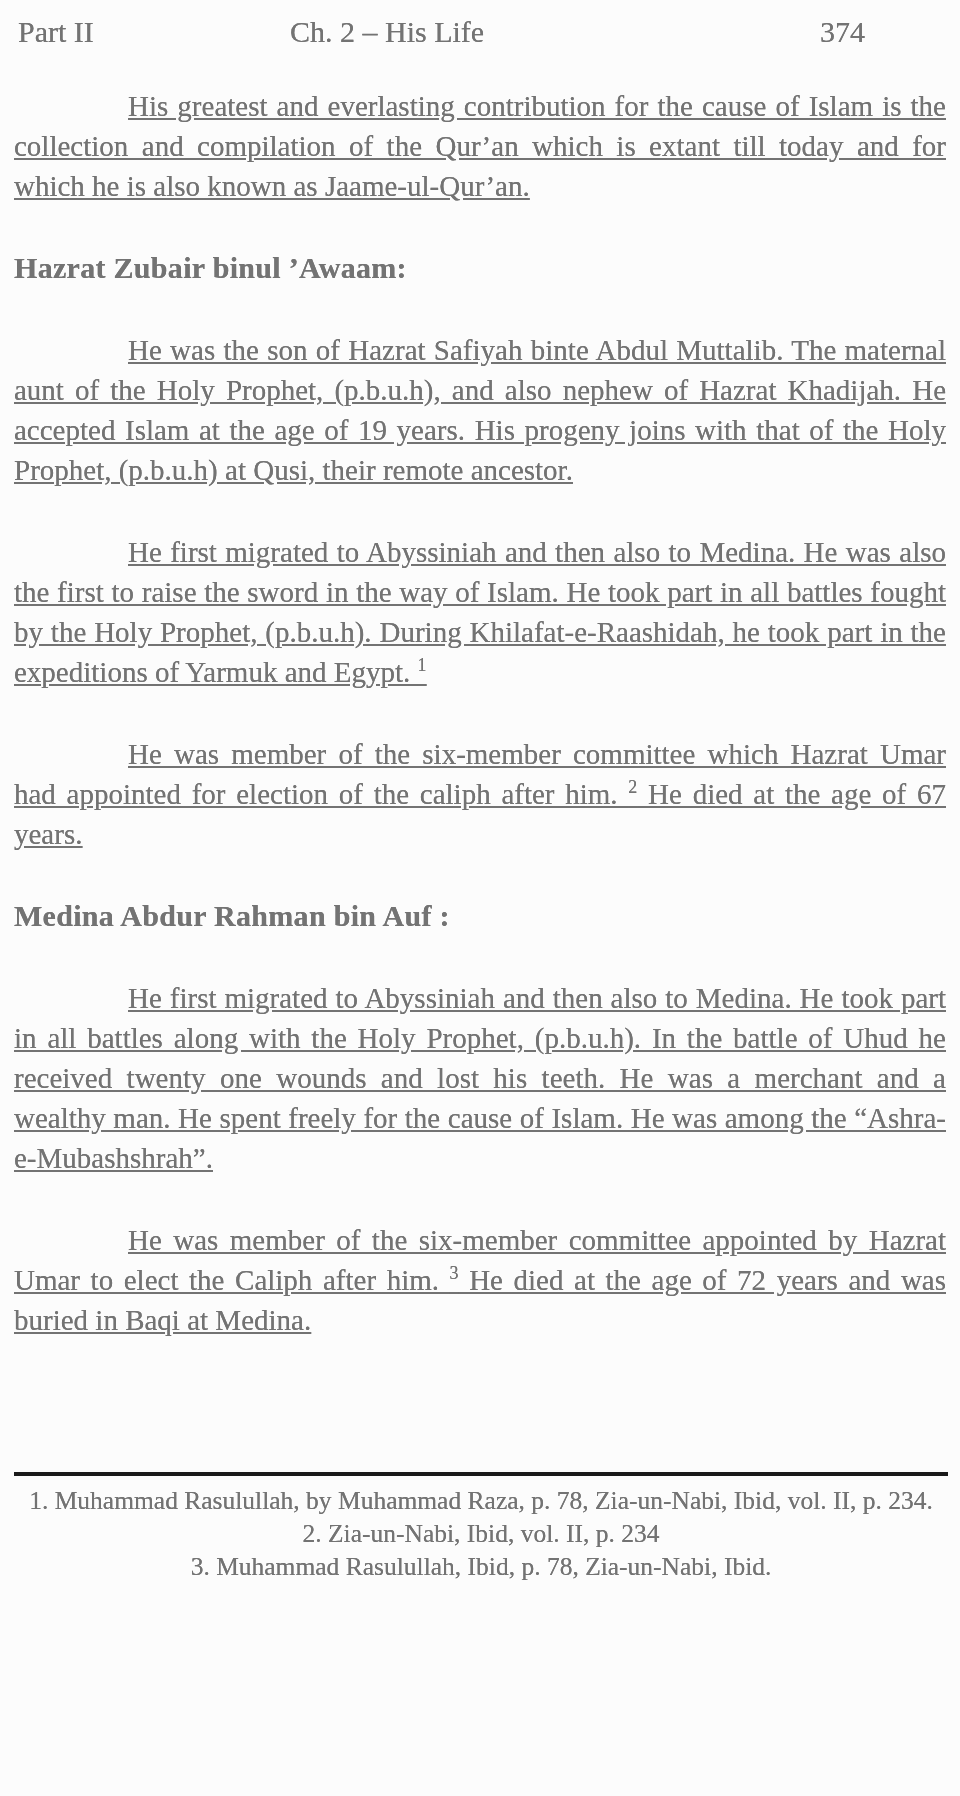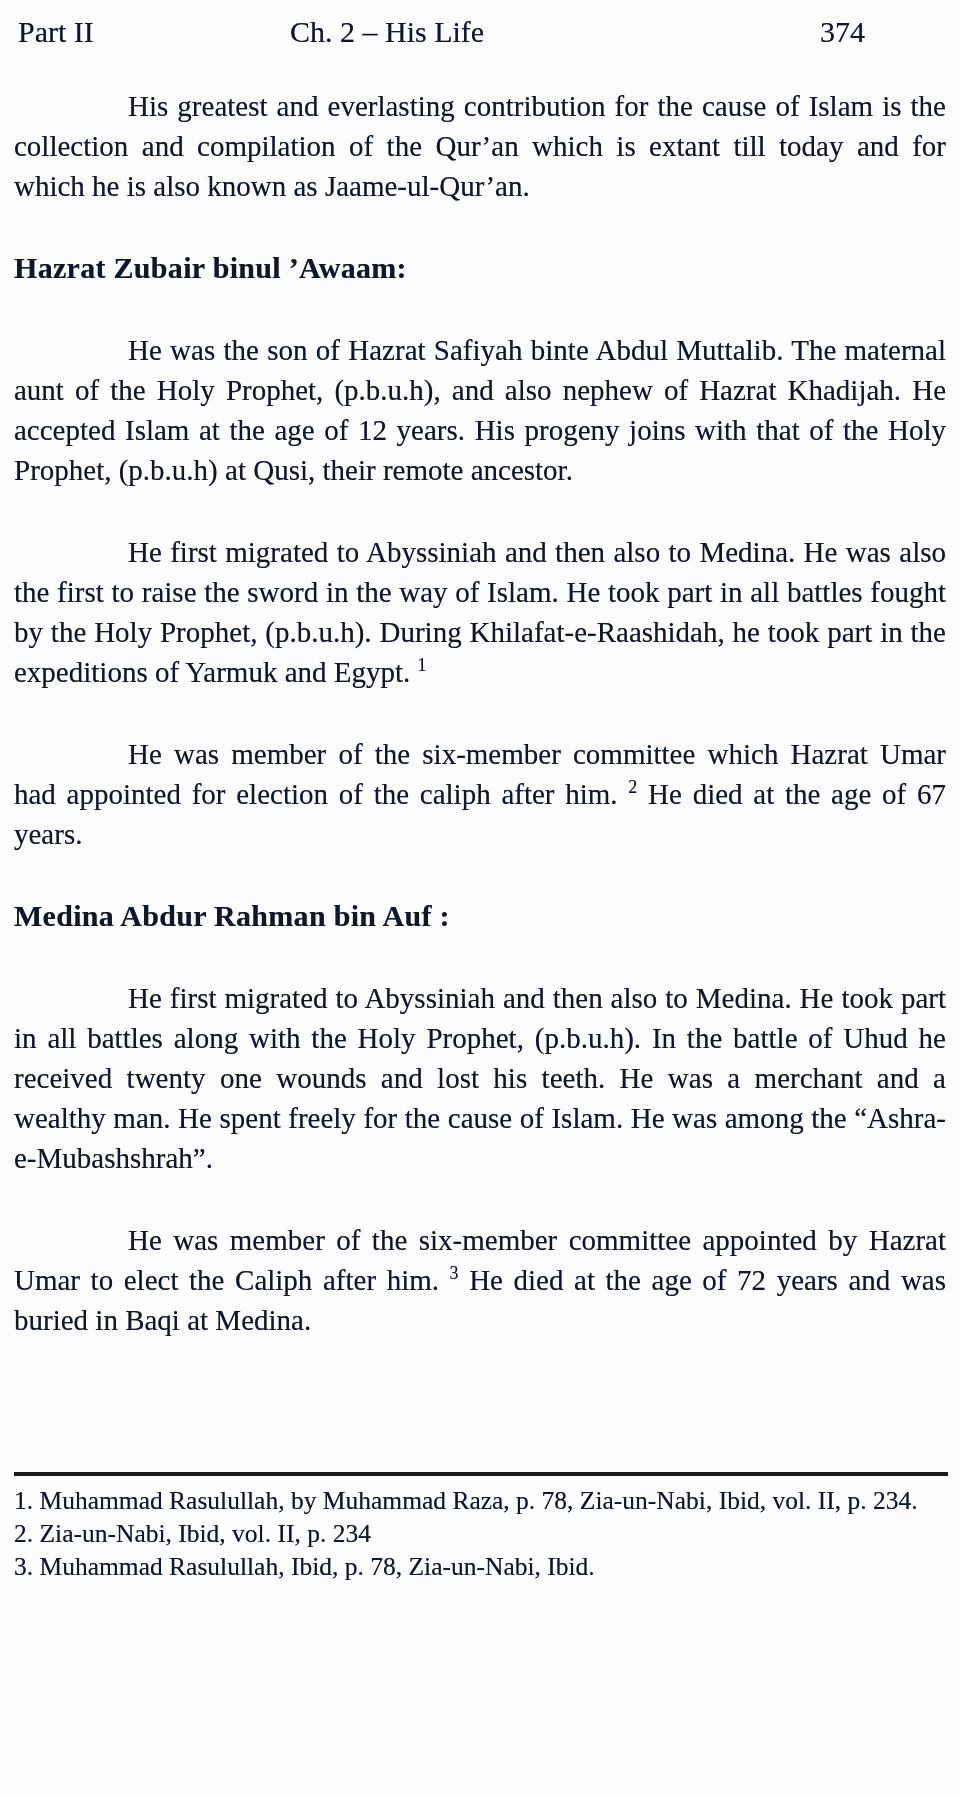--- a/index.html
+++ b/index.html
@@ -35,20 +35,21 @@
     top: 86px;
     left: 14px;
     width: 932px;
     font-size: 29px;
     line-height: 40px;
     text-align: justify;
   }
   .content p.body {
     margin: 0 0 42px 0;
     text-indent: 114px;
+    text-decoration: underline;
   }
   .content p.body:last-child { margin-bottom: 0; }
   .content h2.heading {
     margin: 5px 0 42px 0;
     font-size: 30px;
     line-height: 40px;
     font-weight: 700;
     text-align: left;
     text-indent: 0;
     letter-spacing: 0.3px;
@@ -66,39 +67,39 @@
     width: 934px;
   }
   .fn-rule {
     height: 4px;
     background: #1a1a1a;
     margin-bottom: 8px;
   }
   .fn-list {
     font-size: 25.5px;
     line-height: 33px;
-    text-align: left;
+    text-align: center;
   }
   .fn-item { margin: 0; }
 </style>
 </head>
 <body>
 
-<div class="page" style="background: rgb(252, 252, 252); color: #0f172a;">
+<div class="page" style="background: rgb(252, 252, 252); color: #737373;">
 
   <header class="page-header">
     <span class="hdr-left">Part II</span>
     <span class="hdr-center">Ch. 2 – His Life</span>
     <span class="hdr-right">374</span>
   </header>
 
   <main class="content" id="content">
       <p class="body">His greatest and everlasting contribution for the cause of Islam is the collection and compilation of the Qur’an which is extant till today and for which he is also known as Jaame-ul-Qur’an.</p>
       <h2 class="heading">Hazrat Zubair binul ’Awaam:</h2>
-      <p class="body">He was the son of Hazrat Safiyah binte Abdul Muttalib. The maternal aunt of the Holy Prophet, (p.b.u.h), and also nephew of Hazrat Khadijah. He accepted Islam at the age of 12 years. His progeny joins with that of the Holy Prophet, (p.b.u.h) at Qusi, their remote ancestor.</p>
+      <p class="body">He was the son of Hazrat Safiyah binte Abdul Muttalib. The maternal aunt of the Holy Prophet, (p.b.u.h), and also nephew of Hazrat Khadijah. He accepted Islam at the age of 19 years. His progeny joins with that of the Holy Prophet, (p.b.u.h) at Qusi, their remote ancestor.</p>
       <p class="body">He first migrated to Abyssiniah and then also to Medina. He was also the first to raise the sword in the way of Islam. He took part in all battles fought by the Holy Prophet, (p.b.u.h). During Khilafat-e-Raashidah, he took part in the expeditions of Yarmuk and Egypt. <sup>1</sup></p>
       <p class="body">He was member of the six-member committee which Hazrat Umar had appointed for election of the caliph after him. <sup>2</sup> He died at the age of 67 years.</p>
       <h2 class="heading">Medina Abdur Rahman bin Auf :</h2>
       <p class="body">He first migrated to Abyssiniah and then also to Medina. He took part in all battles along with the Holy Prophet, (p.b.u.h). In the battle of Uhud he received twenty one wounds and lost his teeth. He was a merchant and a wealthy man. He spent freely for the cause of Islam. He was among the “Ashra-e-Mubashshrah”.</p>
       <p class="body">He was member of the six-member committee appointed by Hazrat Umar to elect the Caliph after him. <sup>3</sup> He died at the age of 72 years and was buried in Baqi at Medina.</p>
     </main>
 
   <footer class="footnotes">
     <div class="fn-rule"></div>
     <div class="fn-list" id="footnote-list">

